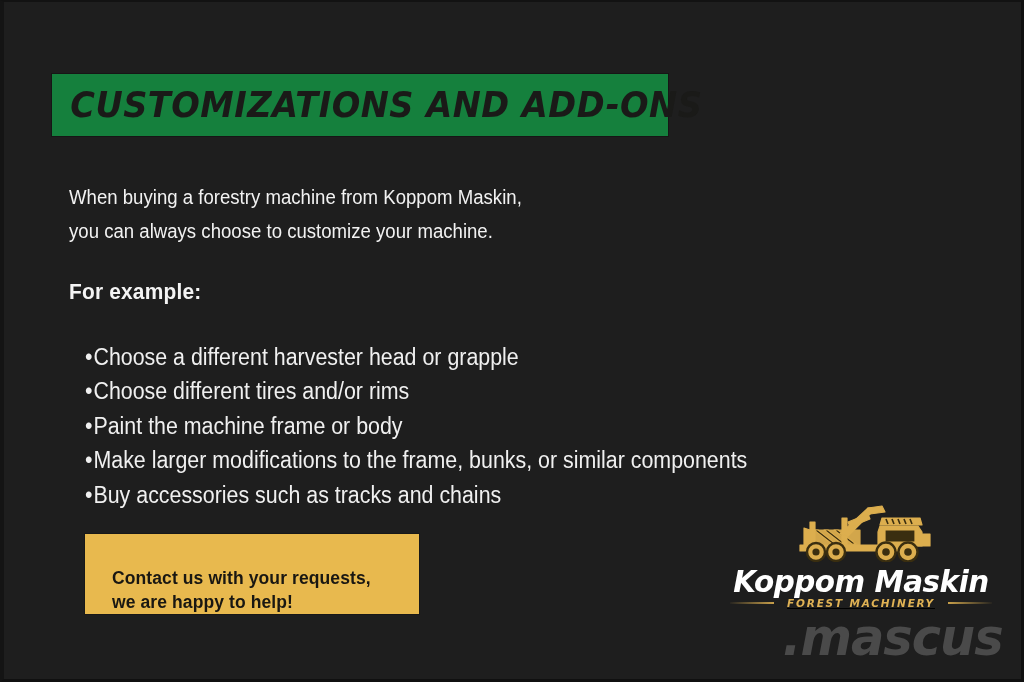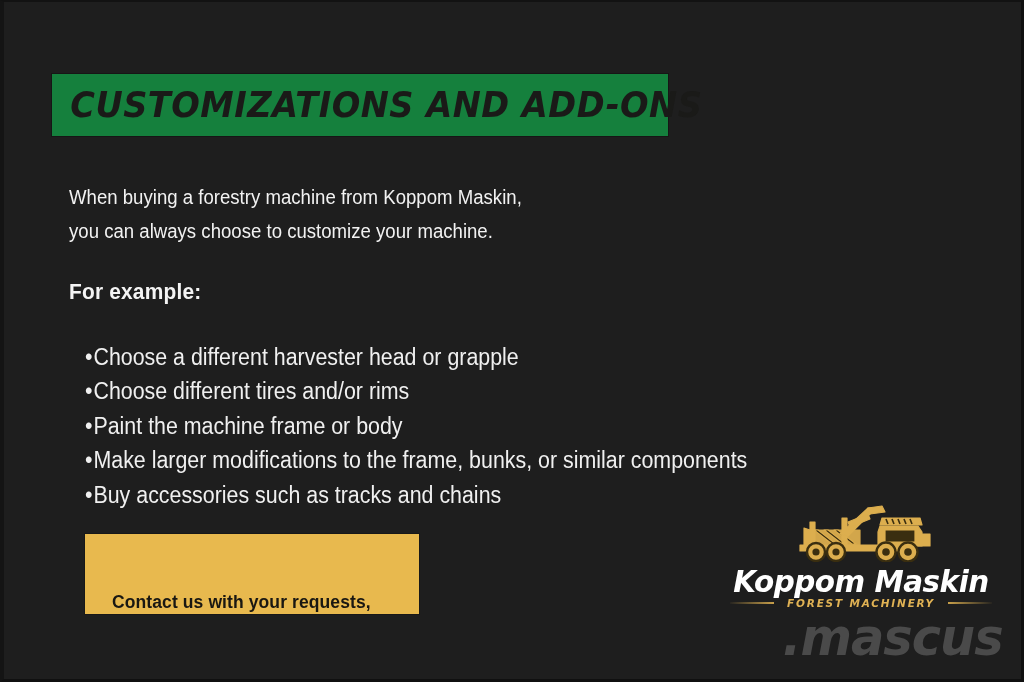--- a/index.html
+++ b/index.html
@@ -183,20 +183,21 @@
     white-space: nowrap;
   }
   #tagline-row {
     position: absolute;
     left: 0;
     top: 97px;
     width: 262px;
     display: flex;
     align-items: center;
     gap: 13px;
+    text-decoration: underline;
   }
   #tagline-row .trule {
     height: 1.5px;
     flex: 1;
     background: linear-gradient(90deg, rgba(200,160,70,0.05), #c9a04a);
   }
   #tagline-row .trule.right {
     background: linear-gradient(90deg, #c9a04a, rgba(200,160,70,0.05));
   }
   #tagline-row .tag-text {
@@ -245,20 +246,21 @@
   <ul id="bullets">
     <li><span class="dot">•</span><span>Choose a different harvester head or grapple</span></li>
     <li><span class="dot">•</span><span>Choose different tires and/or rims</span></li>
     <li><span class="dot">•</span><span>Paint the machine frame or body</span></li>
     <li><span class="dot">•</span><span>Make larger modifications to the frame, bunks, or similar components</span></li>
     <li><span class="dot">•</span><span>Buy accessories such as tracks and chains</span></li>
   </ul>
 
   <div id="contact-box">
     <div class="cline">Contact us with your requests,</div>
+    <div class="cline">we are happy to help!</div>
   </div>
 
   <div id="logo">
 
     <svg id="logo-machine" viewBox="0 0 148 62" xmlns="http://www.w3.org/2000/svg">
       <g fill="#dcae4e" stroke="#dcae4e" stroke-width="1.2" stroke-linejoin="round">
 
         <path d="M14 28 L14 45 L20 45 L20 30 Z"></path>
         <path d="M20 30 L20 45 L70 45 L70 30 Z" fill="#dcae4e" opacity="0.95"></path>
 

